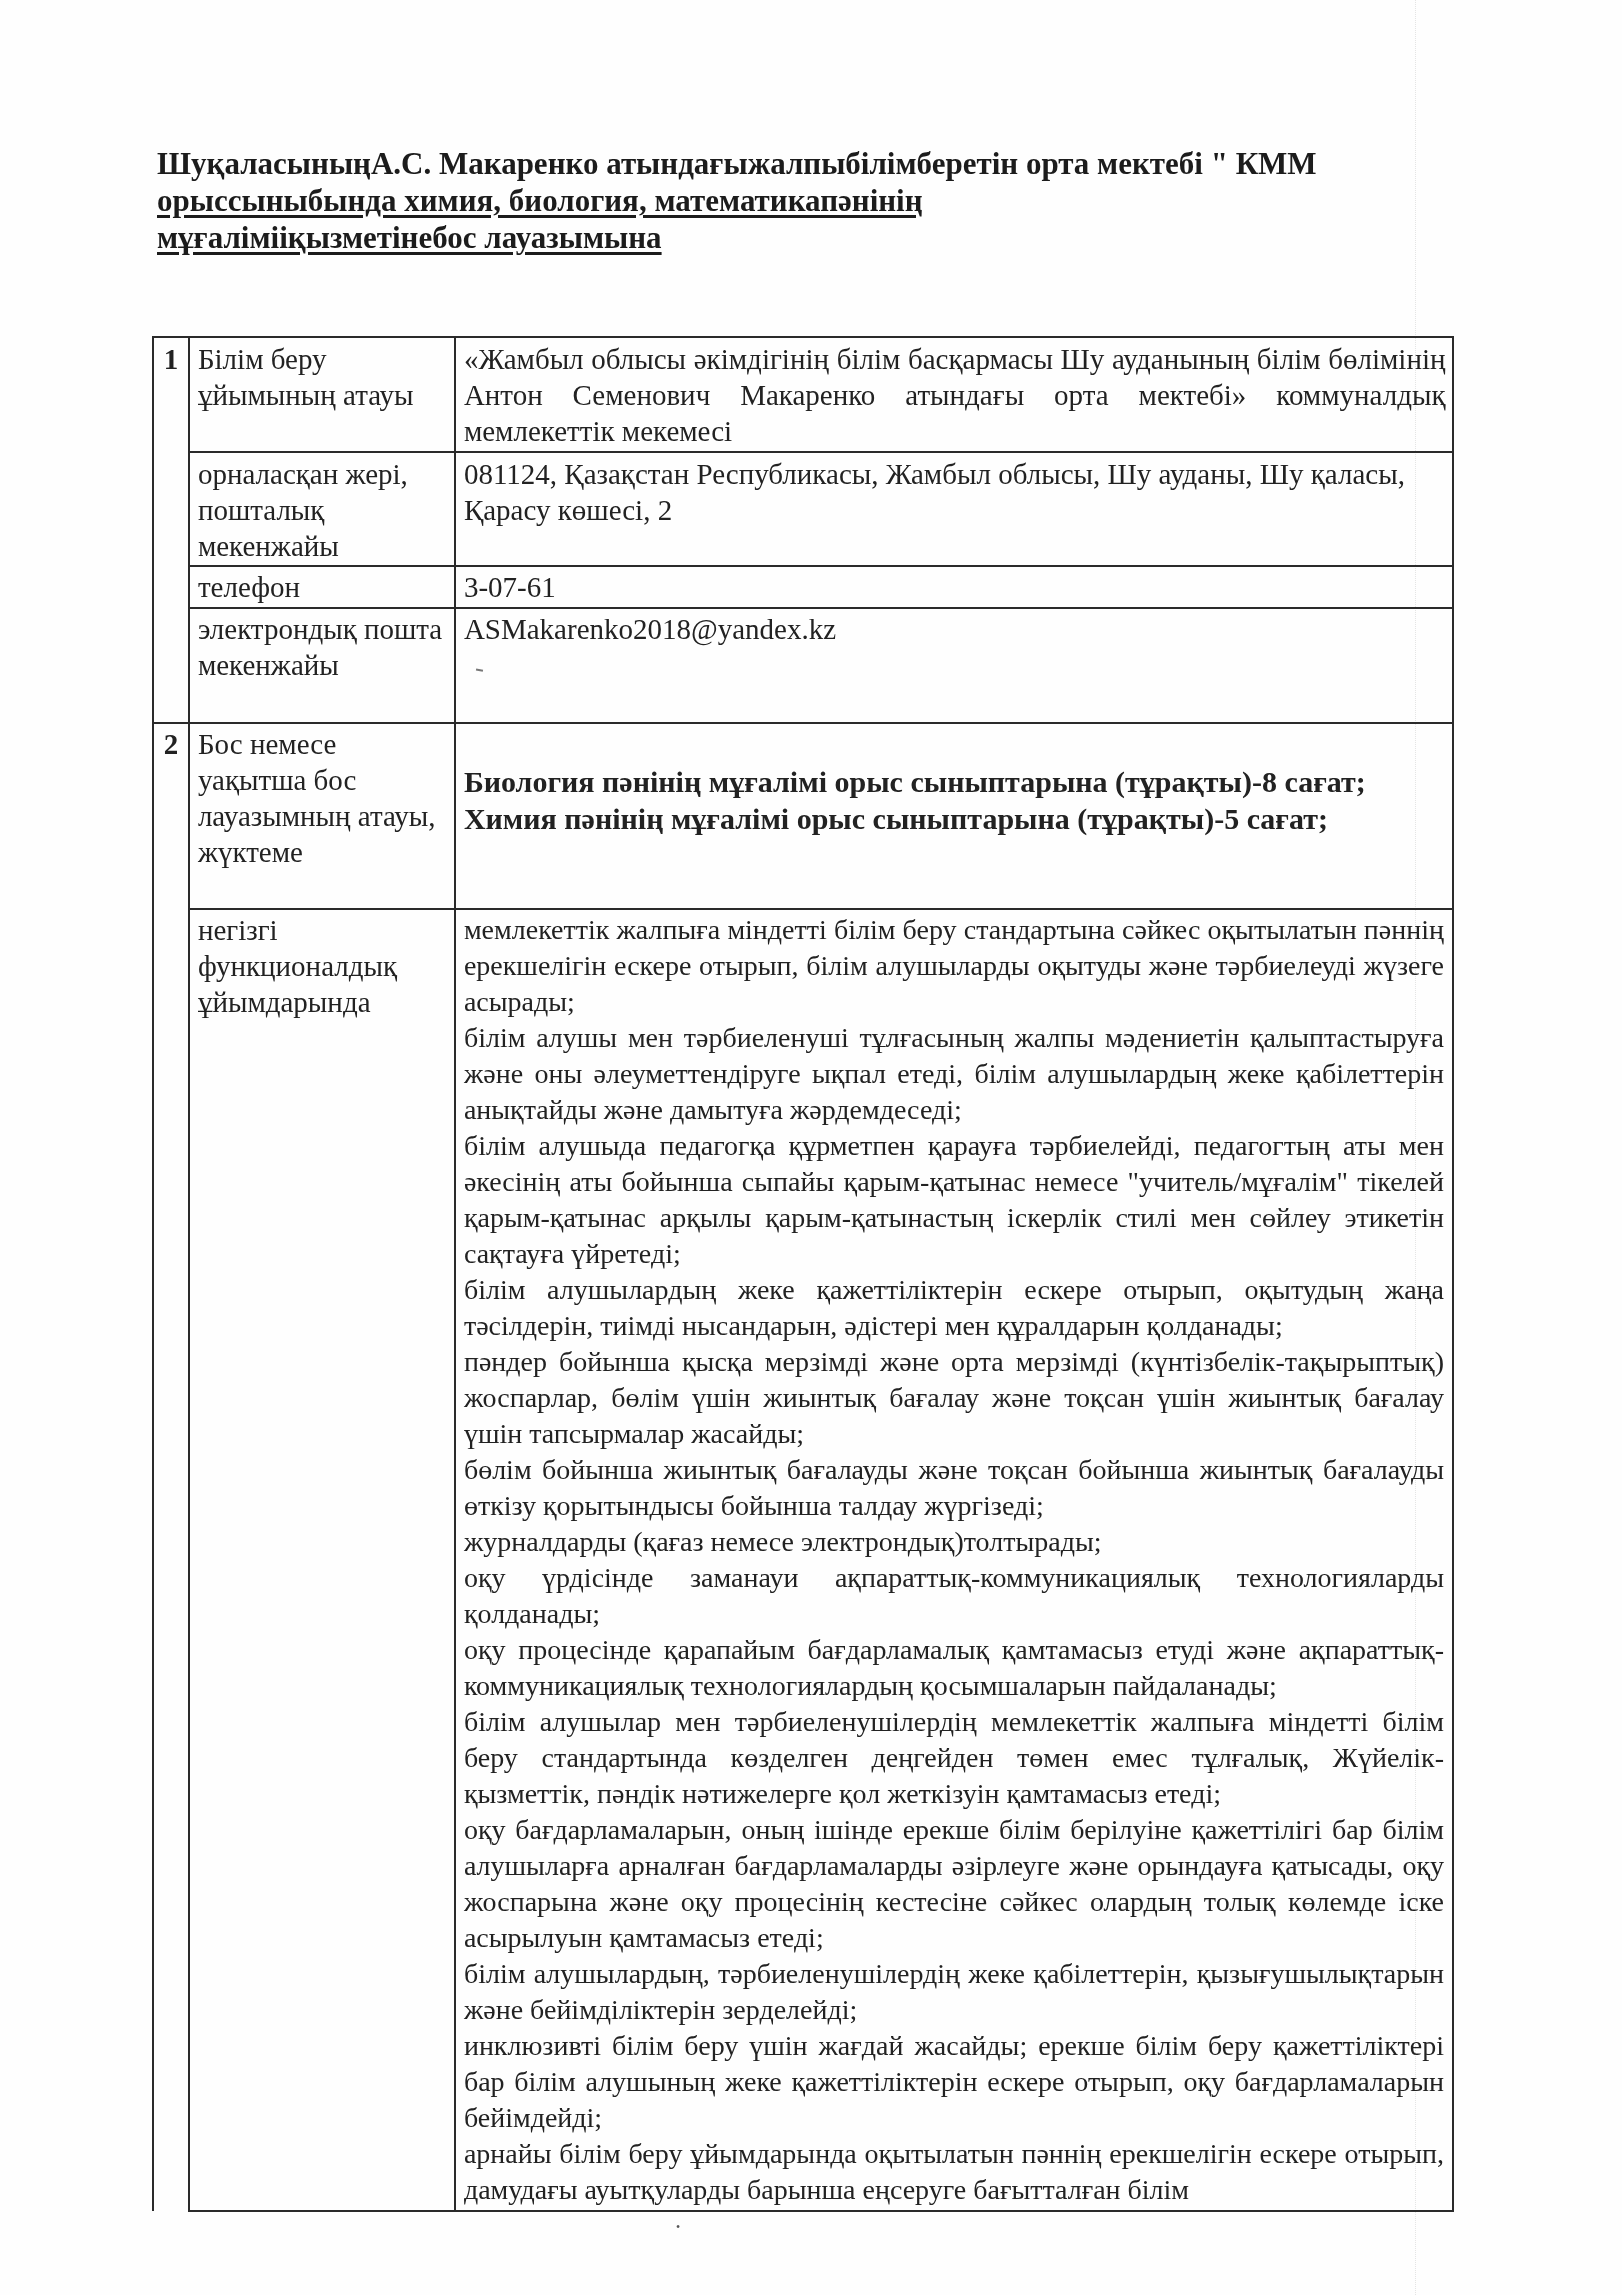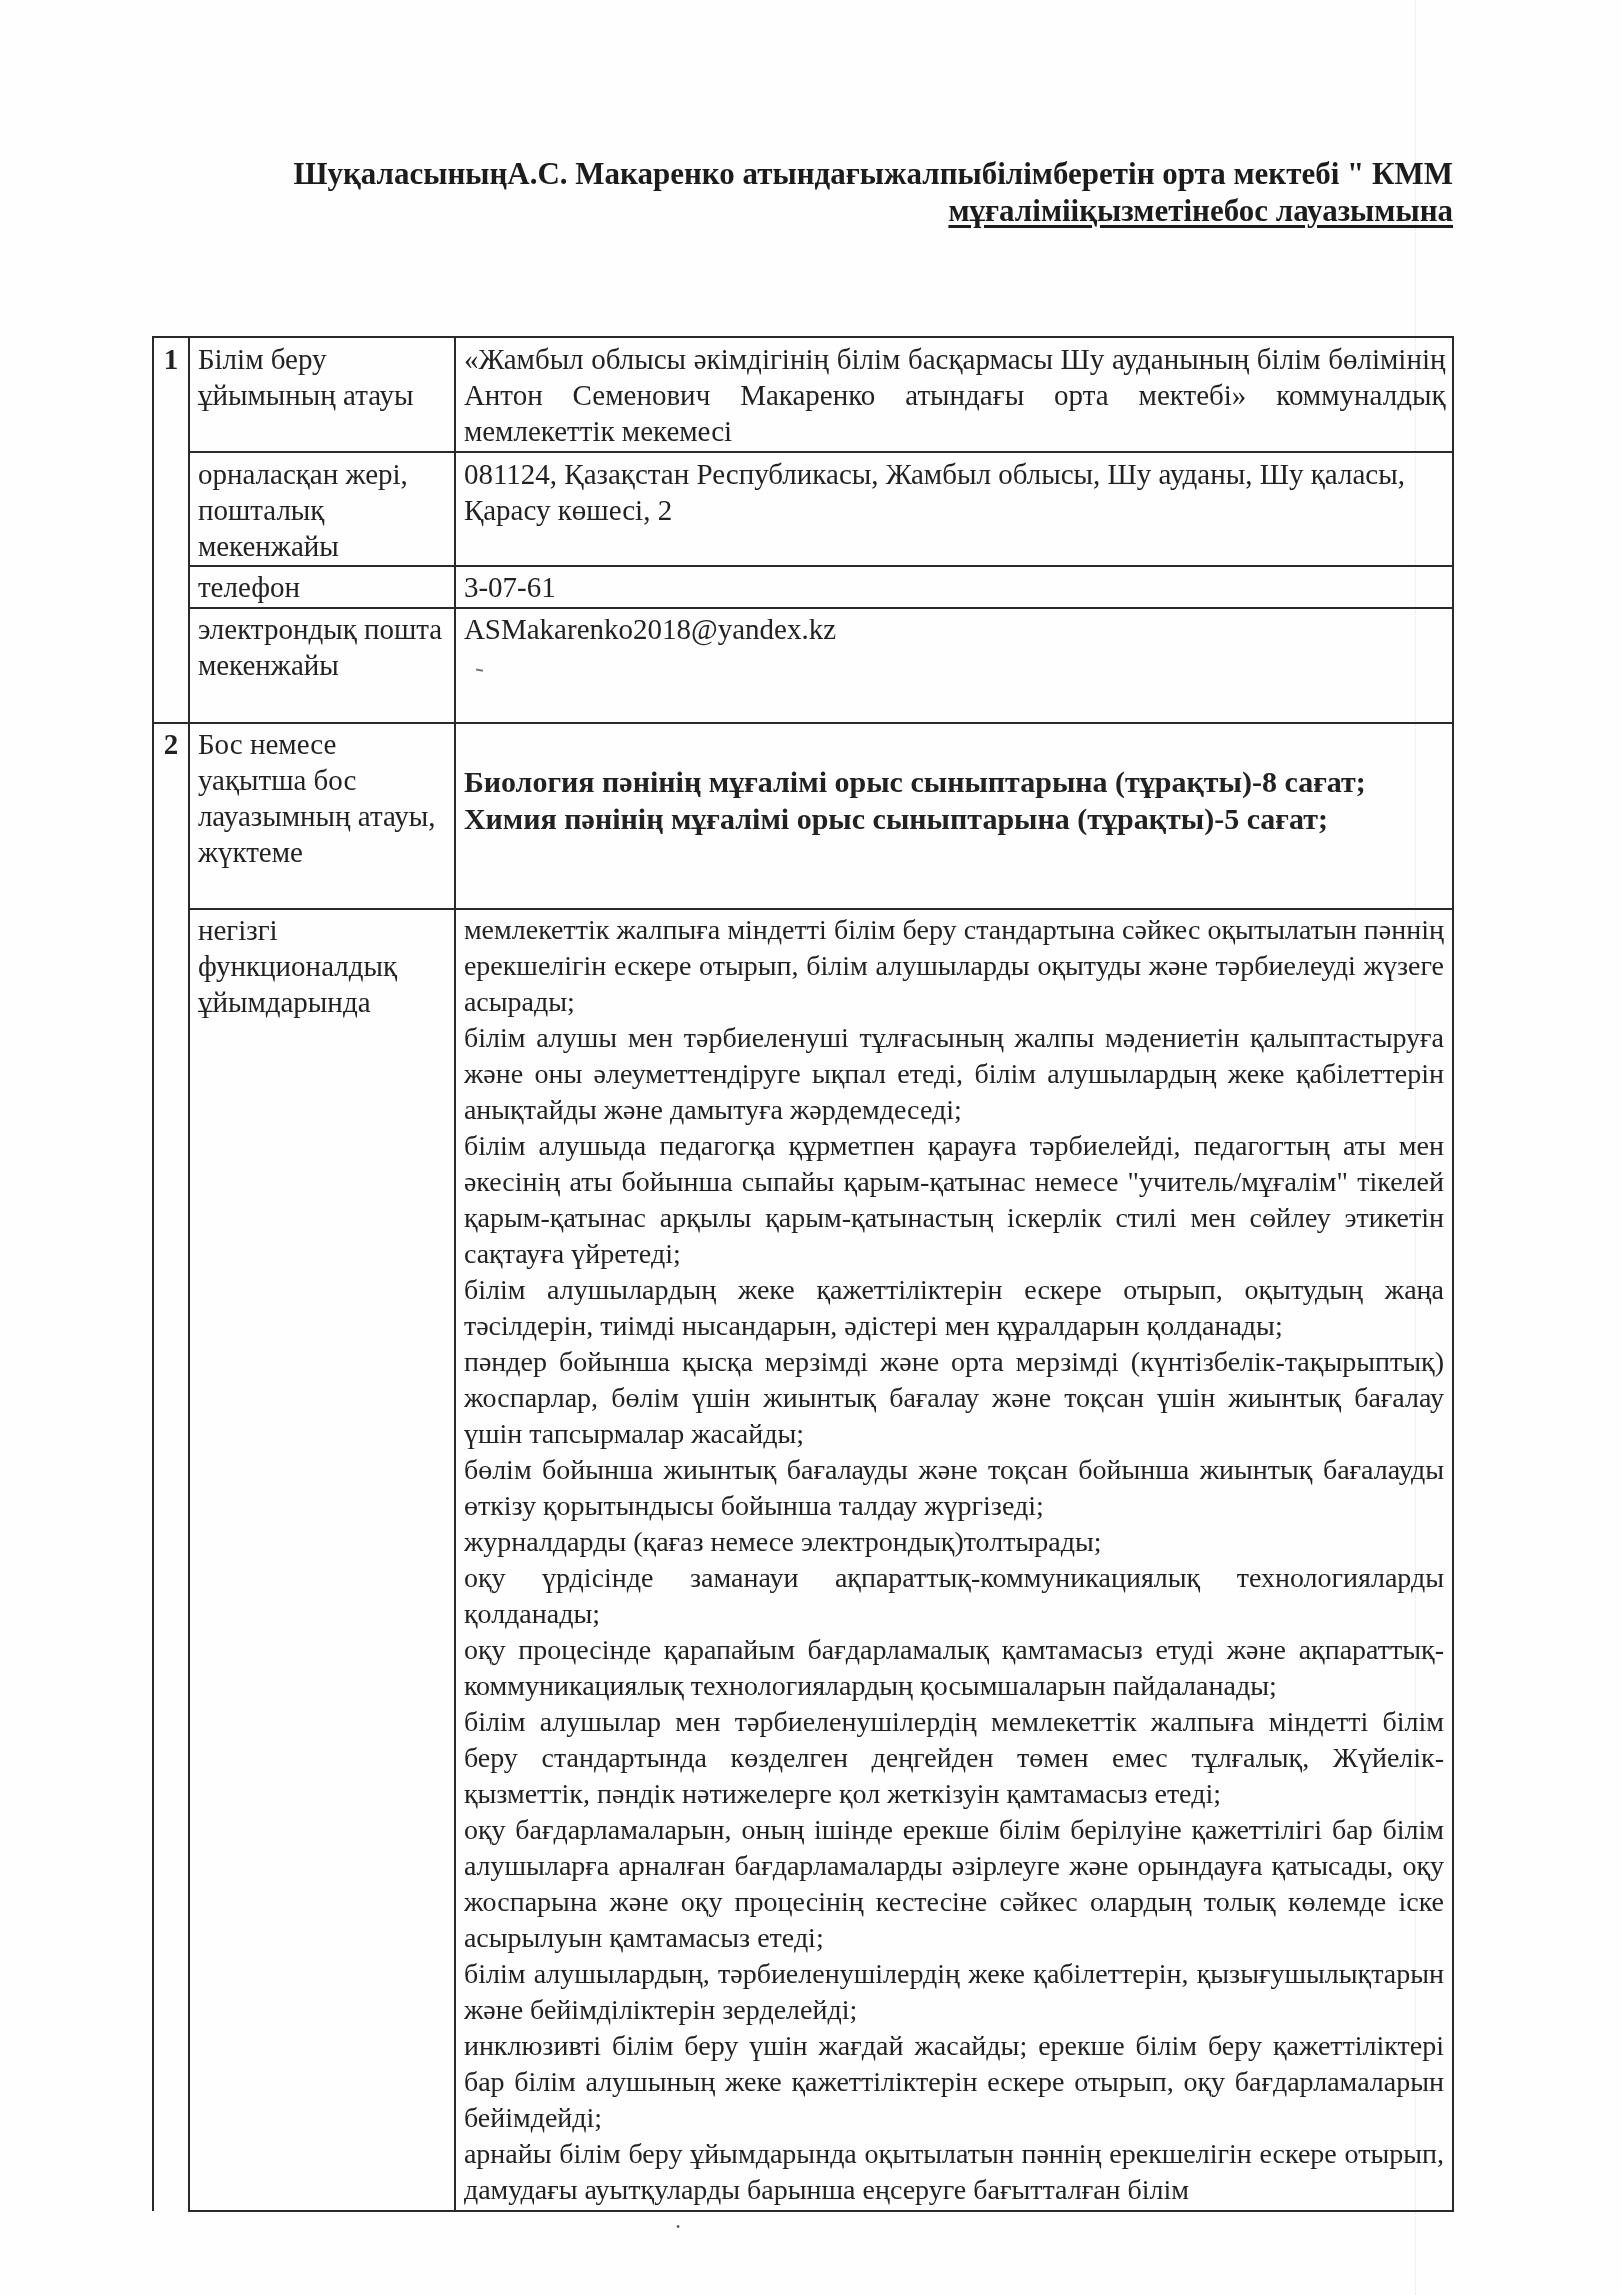--- a/index.html
+++ b/index.html
@@ -24,23 +24,23 @@
     
     .scan-edge {
       position: absolute;
       left: 1415px; top: 0;
       width: 0; height: 2295px;
       border-left: 1.3px dotted #e4e4e4;
     }
     .title-block {
       position: absolute;
       left: 157px;
-      top: 155px;
+      top: 145px;
       width: 1296px;
-      text-align: right;
+      text-align: left;
       font-weight: bold;
       font-size: 31px;
       line-height: 37px;
       color: #1c1c1c;
     }
     .title-line {
       display: block;
       white-space: nowrap;
     }
     .title-line .u {
@@ -108,20 +108,21 @@
     }
   </style>
 </head>
 <body>
 
 <div class="page">
   <div class="scan-edge"></div>
 
   <div class="title-block">
     <span class="title-line">ШуқаласыныңА.С. Макаренко атындағыжалпыбілімберетін орта мектебі " КММ</span>
+    <span class="title-line"><span class="u">орыссыныбында  химия, биология, математикапәнінің</span></span>
     <span class="title-line"><span class="u">мұғалімііқызметінебос лауазымына</span></span>
   </div>
 
   <table class="doc">
     <colgroup>
       <col class="c-num">
       <col class="c-label">
       <col class="c-val">
     </colgroup>
     <tbody>

